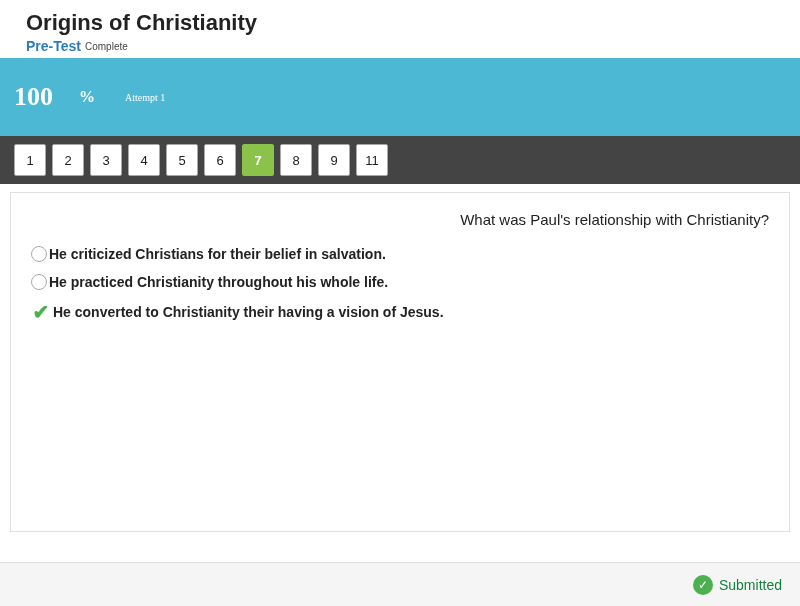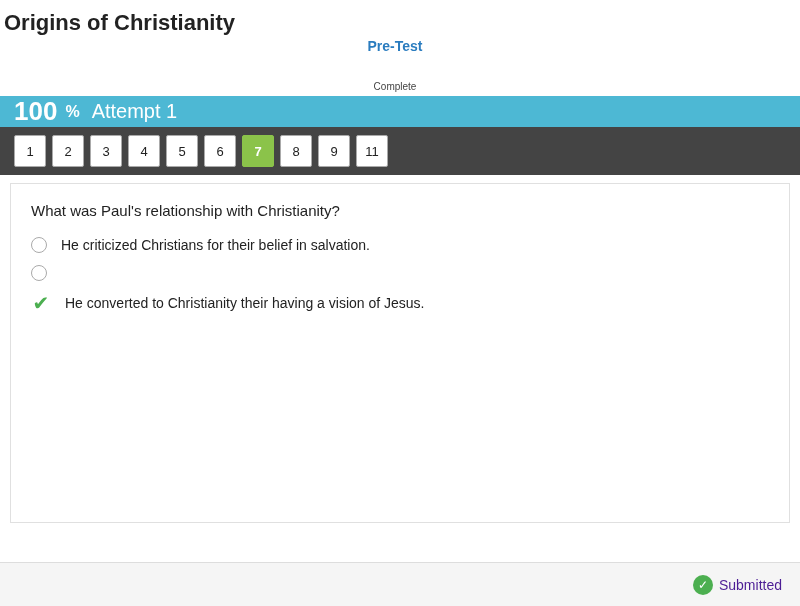--- a/index.html
+++ b/index.html
@@ -7,63 +7,63 @@
       font-family: Arial, sans-serif;
       background: #fff;
       width: 800px;
       height: 606px;
       overflow: hidden;
     }
 
     
     #header {
       background: #fff;
-      padding: 10px 14px 4px 4px;
+      padding: 10px 14px 4px 26px;
     }
     #page-title {
       font-size: 22px;
       font-weight: bold;
       color: #222;
     }
     #subtitle-bar {
       display: flex;
       align-items: center;
-      gap: 27px;
+      gap: 4px;
       margin-top: 2px;
-      flex-direction: column;
     }
     #pretest-label {
       font-size: 14px;
       font-weight: bold;
       color: #2a7cbf;
     }
     #complete-label {
       font-size: 10px;
       color: #444;
     }
 
     
     #score-bar {
       background: #4db8d4;
       color: #fff;
       display: flex;
       align-items: center;
-      padding: 0 14px;
-      gap: 8px;
+      padding: 24px 14px;
+      gap: 26px;
+      font-family: Liberation Serif, serif;
     }
     #score-value {
       font-size: 26px;
       font-weight: bold;
     }
     #score-percent {
       font-size: 16px;
       font-weight: bold;
     }
     #attempt-label {
-      font-size: 20px;
+      font-size: 10px;
       margin-left: 4px;
     }
 
     
     #nav-bar {
       background: #444;
       padding: 8px 14px;
       display: flex;
       align-items: center;
       gap: 6px;
@@ -88,31 +88,33 @@
       font-weight: bold;
     }
 
     
     #question-area {
       background: #fff;
       border: 1px solid #e0e0e0;
       margin: 8px 10px;
       padding: 18px 20px;
       min-height: 340px;
+      text-align: right;
     }
     #question-text {
       font-size: 15px;
       color: #222;
       margin-bottom: 18px;
     }
     .answer-row {
       display: flex;
       align-items: center;
       margin-bottom: 12px;
-      gap: 14px;
+      gap: 2px;
+      font-weight: bold;
     }
     .radio-circle {
       width: 16px;
       height: 16px;
       border: 1.5px solid #aaa;
       border-radius: 50%;
       flex-shrink: 0;
     }
     .check-mark {
       width: 20px;
@@ -155,21 +157,21 @@
       background: #4caf50;
       border-radius: 50%;
       display: flex;
       align-items: center;
       justify-content: center;
       color: #fff;
       font-size: 12px;
     }
     #submitted-text {
       font-size: 14px;
-      color: #4c1d95;
+      color: #15803d;
     }
   </style>
 </head>
 <body>
 
 <div id="header">
   <div id="page-title">Origins of Christianity</div>
   <div id="subtitle-bar">
     <span id="pretest-label">Pre-Test</span>
     <span id="complete-label">Complete</span>
@@ -197,20 +199,21 @@
 
 <div id="question-area">
   <div id="question-text">What was Paul's relationship with Christianity?</div>
   <div id="answers-container">
   <div class="answer-row">
         <div class="radio-circle"></div>
         <span class="answer-text">He criticized Christians for their belief in salvation.</span>
       </div>
       <div class="answer-row">
         <div class="radio-circle"></div>
+        <span class="answer-text">He practiced Christianity throughout his whole life.</span>
       </div>
       <div class="answer-row">
         <div class="check-mark" style="color: rgb(76, 175, 80);">✔</div>
         <span class="answer-text">He converted to Christianity their having a vision of Jesus.</span>
       </div>
     </div>
 </div>
 
 <div id="footer">
   <div id="submitted-badge">

